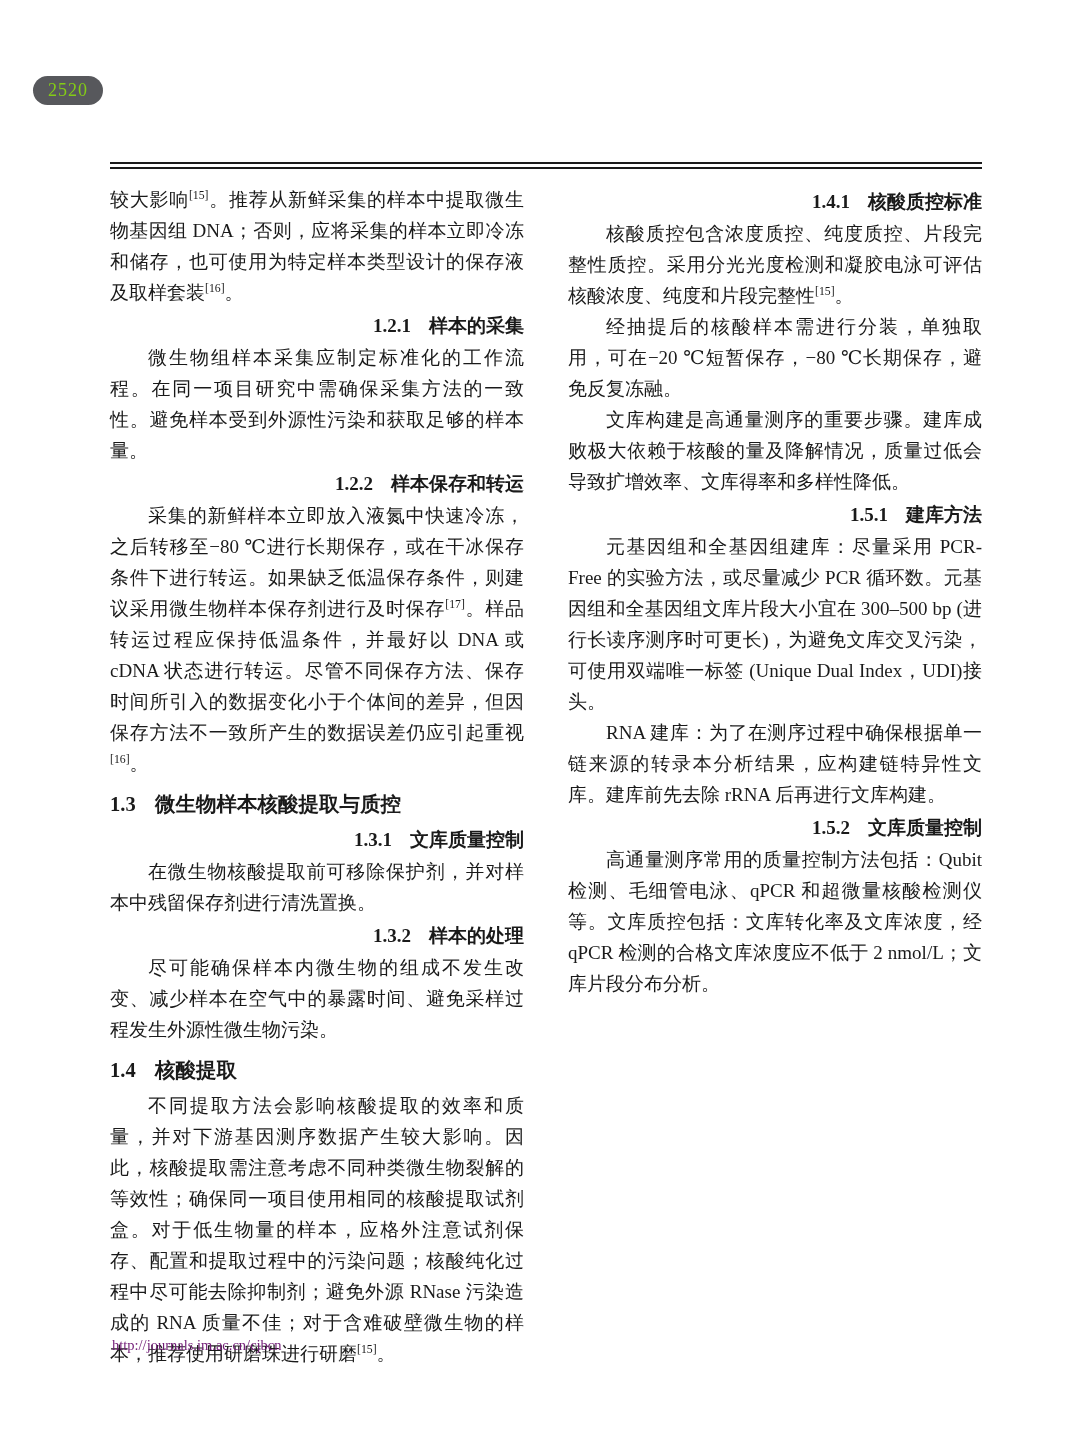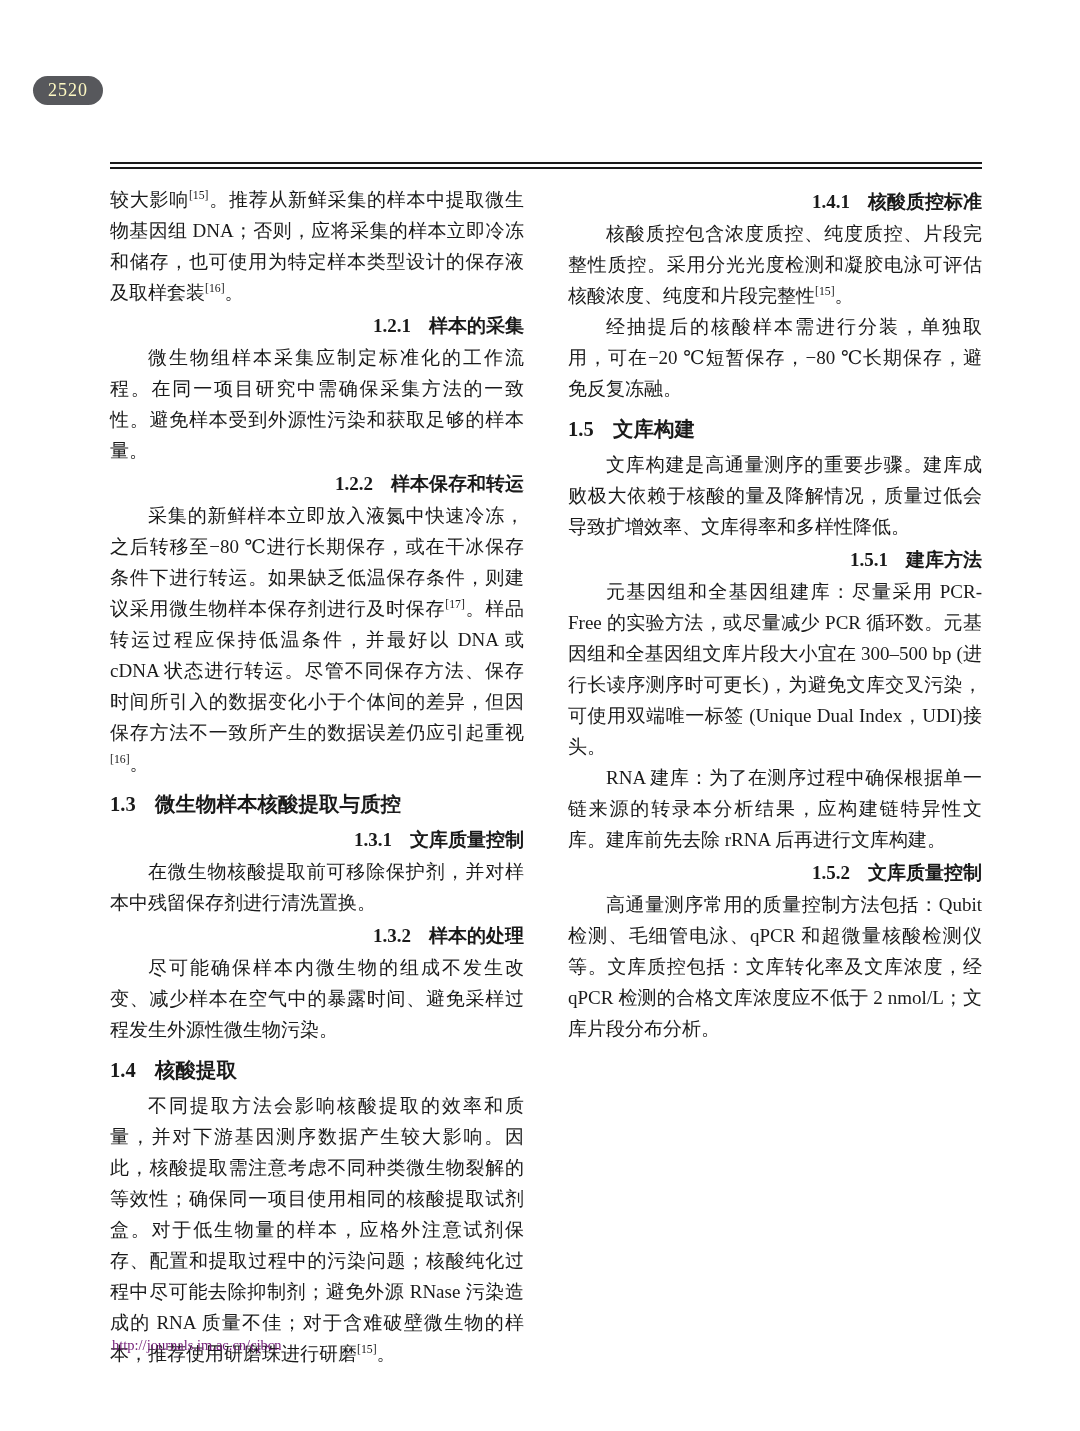--- a/index.html
+++ b/index.html
@@ -18,21 +18,21 @@
   .page-header {
     position: absolute;
     top: 76px;
     left: 33px;
     display: flex;
     align-items: center;
   }
   .page-badge {
     display: inline-block;
     background: #57585c;
-    color: #fef9c3;
+    color: #84cc16;
     border-radius: 18px;
     padding: 5px 15px 6px 15px;
     font-size: 18px;
     line-height: 1;
     letter-spacing: 1px;
   }
   .header-meta {
     margin-left: 14px;
     font-size: 15.5px;
     color: #222222;
@@ -118,21 +118,20 @@
       <p class="para">在微生物核酸提取前可移除保护剂，并对样本中残留保存剂进行清洗置换。</p>
       <div class="sub-heading"><span class="h-num">1.3.2</span><span>样本的处理</span></div>
       <p class="para">尽可能确保样本内微生物的组成不发生改变、减少样本在空气中的暴露时间、避免采样过程发生外源性微生物污染。</p>
       <div class="sec-heading"><span class="h-num">1.4</span><span>核酸提取</span></div>
       <p class="para">不同提取方法会影响核酸提取的效率和质量，并对下游基因测序数据产生较大影响。因此，核酸提取需注意考虑不同种类微生物裂解的等效性；确保同一项目使用相同的核酸提取试剂盒。对于低生物量的样本，应格外注意试剂保存、配置和提取过程中的污染问题；核酸纯化过程中尽可能去除抑制剂；避免外源 RNase 污染造成的 RNA 质量不佳；对于含难破壁微生物的样本，推荐使用研磨珠进行研磨<sup>[15]</sup>。</p>
     </div>
   <div class="col">
       <div class="sub-heading"><span class="h-num">1.4.1</span><span>核酸质控标准</span></div>
       <p class="para">核酸质控包含浓度质控、纯度质控、片段完整性质控。采用分光光度检测和凝胶电泳可评估核酸浓度、纯度和片段完整性<sup>[15]</sup>。</p>
       <p class="para">经抽提后的核酸样本需进行分装，单独取用，可在−20 ℃短暂保存，−80 ℃长期保存，避免反复冻融。</p>
-      <div class="sec-heading"><span class="h-num">1.5</span><span>文库构建</span></div>
       <p class="para">文库构建是高通量测序的重要步骤。建库成败极大依赖于核酸的量及降解情况，质量过低会导致扩增效率、文库得率和多样性降低。</p>
       <div class="sub-heading"><span class="h-num">1.5.1</span><span>建库方法</span></div>
       <p class="para">元基因组和全基因组建库：尽量采用 PCR-Free 的实验方法，或尽量减少 PCR 循环数。元基因组和全基因组文库片段大小宜在 300–500 bp (进行长读序测序时可更长)，为避免文库交叉污染，可使用双端唯一标签 (Unique Dual Index，UDI)接头。</p>
       <p class="para">RNA 建库：为了在测序过程中确保根据单一链来源的转录本分析结果，应构建链特异性文库。建库前先去除 rRNA 后再进行文库构建。</p>
       <div class="sub-heading"><span class="h-num">1.5.2</span><span>文库质量控制</span></div>
       <p class="para">高通量测序常用的质量控制方法包括：Qubit 检测、毛细管电泳、qPCR 和超微量核酸检测仪等。文库质控包括：文库转化率及文库浓度，经 qPCR 检测的合格文库浓度应不低于 2 nmol/L；文库片段分布分析。</p>
     </div>
 </div>
 
 <div class="page-footer">http://journals.im.ac.cn/cjbcn</div>

